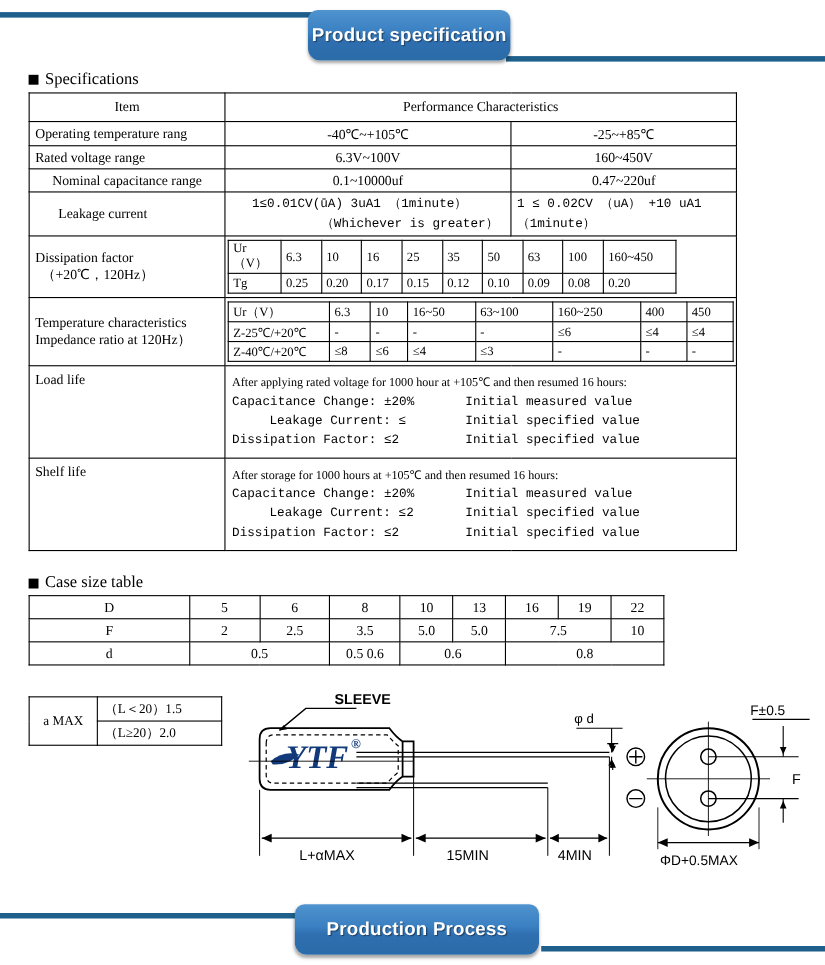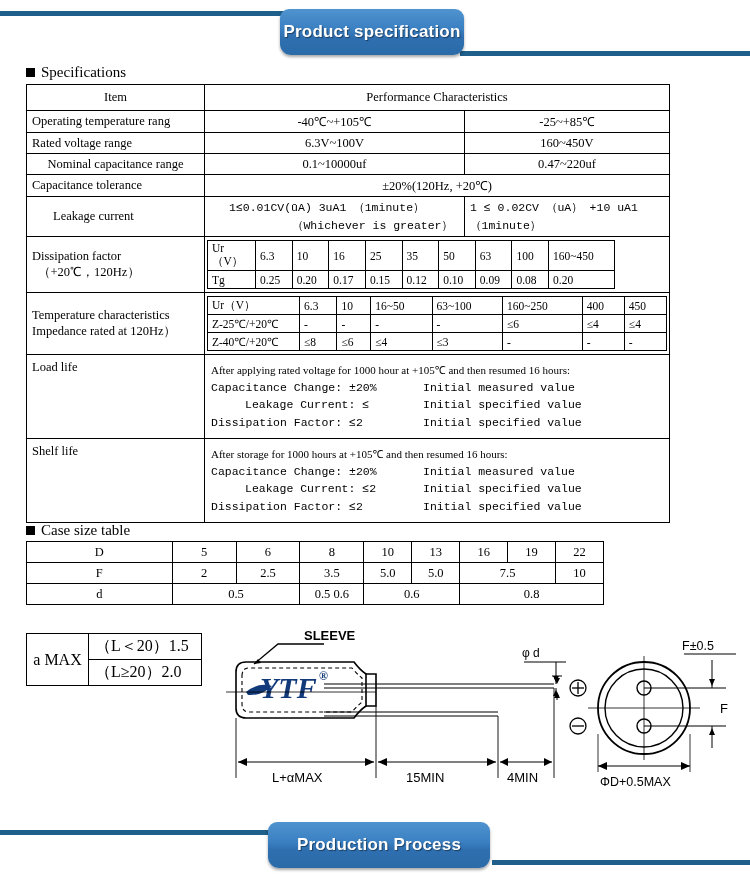--- a/index.html
+++ b/index.html
@@ -75,21 +75,21 @@
   .life-ind { display:inline-block; }
 
   
   .case-table {
     position: absolute; left: 26px; top: 541px; width: 578px; font-size: 12.5px;
   }
   .case-table td { border: 1px solid #000; padding: 2px 4px; text-align: center; height: 21px; }
 
   
   .amax-table {
-    position: absolute; left: 26px; top: 633px; width: 176px; font-size: 16px;
+    position: absolute; left: 26px; top: 633px; width: 176px; font-size: 12px;
   }
   .amax-table td { border: 1px solid #000; padding: 2px 6px; height: 21px; }
   .amax-lbl { text-align: center; width: 62px; }
 
   
   .drawing { position: absolute; left: 226px; top: 626px; width: 520px; height: 178px; }
   .drawing svg { display: block; }
 
   .logo-text {
     font-family: "Liberation Serif", serif; font-style: italic; font-weight: bold;
@@ -132,24 +132,20 @@
         <td class="txt-c">6.3V~100V</td>
         <td class="txt-c">160~450V</td>
       </tr>
 
       <tr>
         <td class="col-item txt-l" style="height:21px;text-align:center;">Nominal capacitance range</td>
         <td class="txt-c">0.1~10000uf</td>
         <td class="txt-c">0.47~220uf</td>
       </tr>
 
-      <tr>
-        <td class="col-item txt-l" style="height:21px;">Capacitance tolerance</td>
-        <td class="txt-c" colspan="2">±20%(120Hz, +20℃)</td>
-      </tr>
 
       <tr>
         <td class="col-item txt-l" style="height:40px;padding-left:26px;">Leakage current</td>
         <td class="mono" style="line-height:1.5;padding-left:24px;">
           <div>1≤0.01CV(ūA)   3uA1          （1minute）</div>
           <div style="text-align:right;padding-right:6px;">（Whichever is greater）</div>
         </td>
         <td class="mono" style="line-height:1.5;">
           <div>1 ≤ 0.02CV （uA） +10  uA1</div>
           <div>（1minute）</div>
@@ -189,21 +185,21 @@
                 <td>0.20</td>
               </tr>
             </tbody>
           </table>
         </td>
       </tr>
 
       <tr>
         <td class="col-item txt-l" style="height:62px;">
           <div>Temperature characteristics</div>
-          <div>Impedance rated at 120Hz）</div>
+          <div>Impedance ratio at 120Hz）</div>
         </td>
         <td class="sub-wrap" colspan="2">
           <table class="sub" style="width:460px;">
             <tbody>
               <tr>
                 <td style="width:92px;">Ur（V）</td>
                 <td>6.3</td>
                 <td>10</td>
                 <td>16~50</td>
                 <td>63~100</td>

